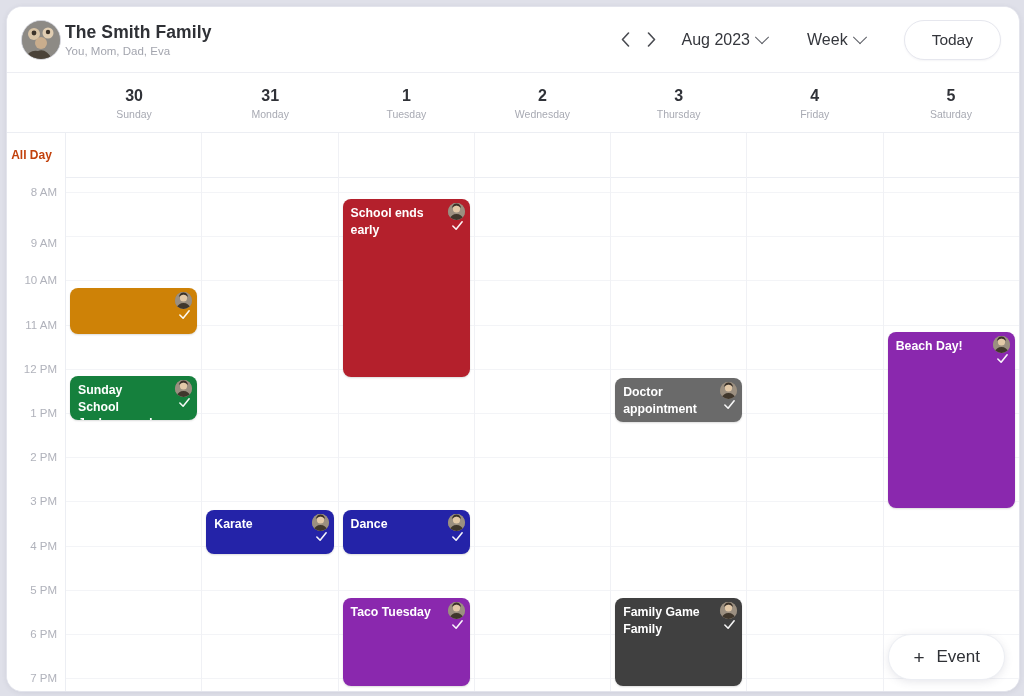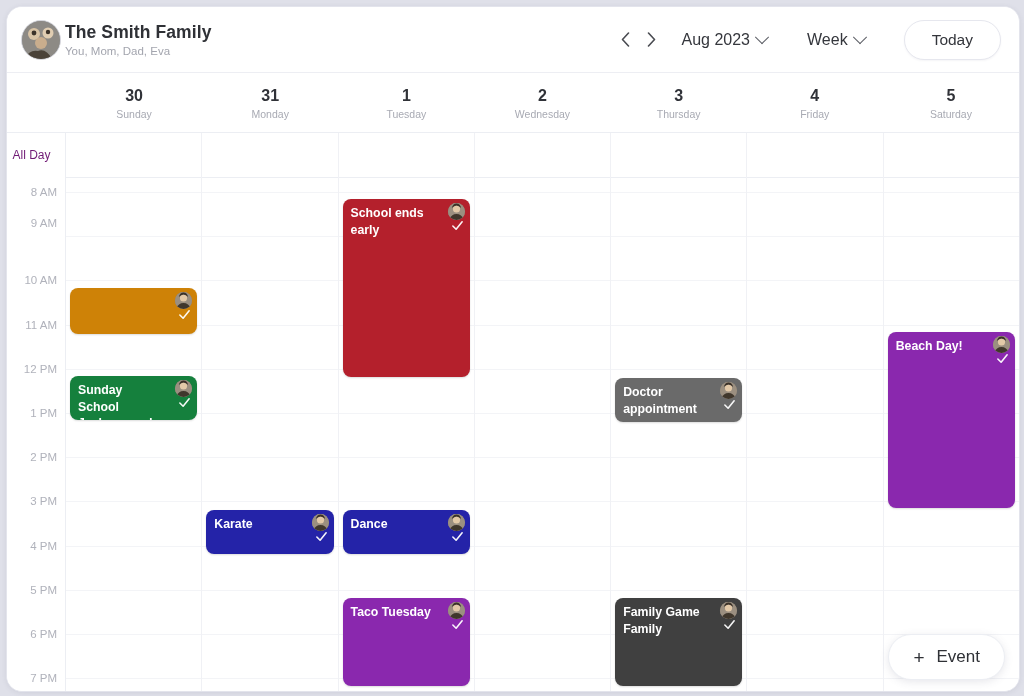--- a/index.html
+++ b/index.html
@@ -176,22 +176,22 @@
   }
   .allday-label {
     position: absolute;
     left: 0; top: 0;
     width: 49px;
     height: 44px;
     display: flex;
     align-items: center;
     justify-content: center;
     font-size: 12px;
-    font-weight: normal;
-    color: #701a75;
+    font-weight: bold;
+    color: #c2410c;
   }
   .time-label {
     position: absolute;
     right: 8px;
     font-size: 11.5px;
     color: #b0b2bb;
     transform: translateY(-50%);
     white-space: nowrap;
   }
 
@@ -387,21 +387,21 @@
         </div>
       </div>
   </div>
 
   <div class="grid-body">
 
     <div class="time-gutter">
       <div class="allday-label">All Day</div>
       <div id="time-labels">
           <div class="time-label" style="top: 59px;">8 AM</div>
-          <div class="time-label" style="top: 90px;">9 AM</div>
+          <div class="time-label" style="top: 110px;">9 AM</div>
           <div class="time-label" style="top: 147.4px;">10 AM</div>
           <div class="time-label" style="top: 191.6px;">11 AM</div>
           <div class="time-label" style="top: 235.8px;">12 PM</div>
           <div class="time-label" style="top: 280px;">1 PM</div>
           <div class="time-label" style="top: 324.2px;">2 PM</div>
           <div class="time-label" style="top: 368.4px;">3 PM</div>
           <div class="time-label" style="top: 412.6px;">4 PM</div>
           <div class="time-label" style="top: 456.8px;">5 PM</div>
           <div class="time-label" style="top: 501px;">6 PM</div>
           <div class="time-label" style="top: 545.2px;">7 PM</div>

